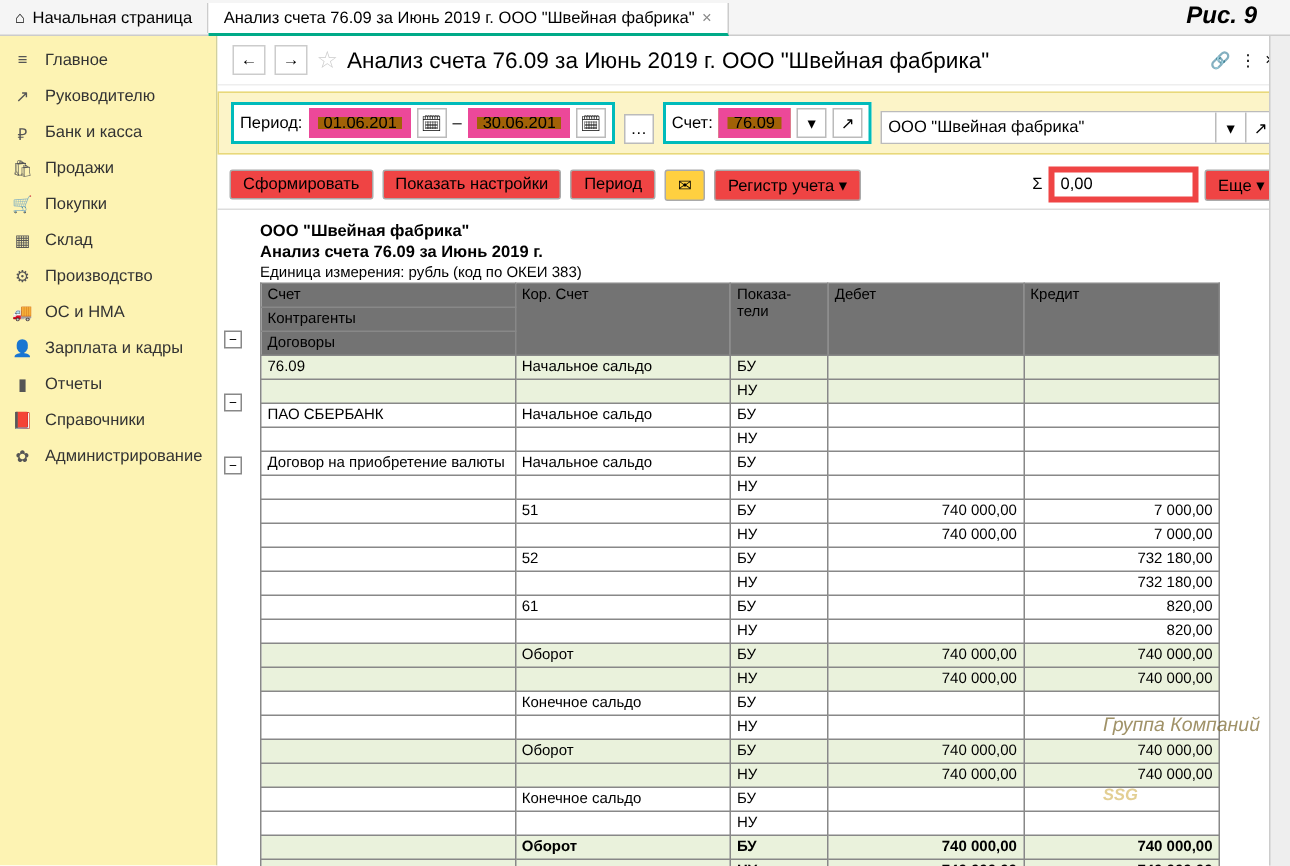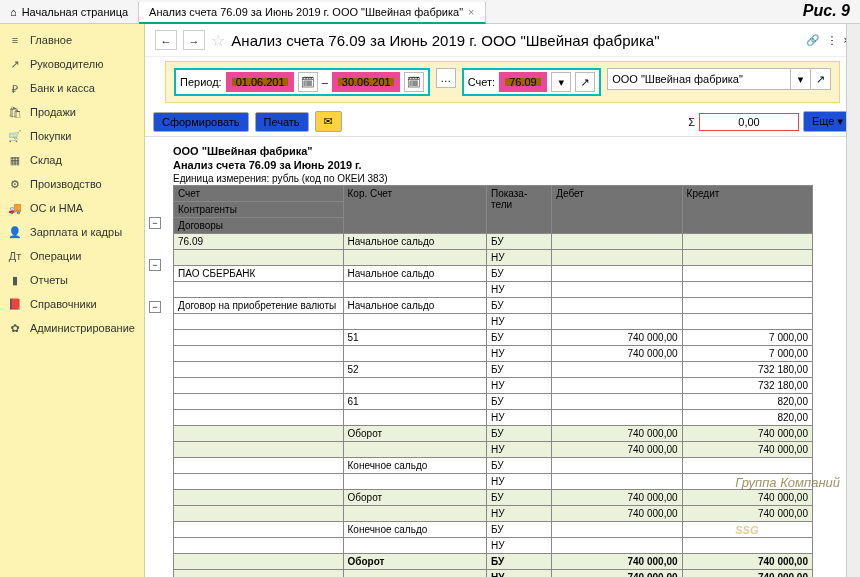--- a/index.html
+++ b/index.html
@@ -1,42 +1,42 @@
 <!DOCTYPE html>
 <html><head>
 <meta charset="utf-8">
 <style>
 *{box-sizing:border-box;margin:0;padding:0;font-family:Arial,sans-serif;font-size:11px}
 body{background:#fff;width:860px;height:577px;overflow:hidden;position:relative}
 .topbar{display:flex;align-items:center;height:24px;border-bottom:1px solid #ccc;background:#f5f5f5}
 .tab{padding:4px 10px;border-right:1px solid #ccc;display:flex;align-items:center;gap:5px;background:#f5f5f5;cursor:pointer}
 .tab.active{background:#fff;border-bottom:2px solid #0a8;position:relative;top:1px}
 .tab .close{color:#888;cursor:pointer}
-.figcap{position:absolute;right:10px;top:2px;font-size:16px;font-weight:bold;font-style:italic}
+.figcap{position:absolute;right:22px;top:2px;font-size:16px;font-weight:bold;font-style:italic}
 .main{display:flex;height:553px}
 .sidebar{width:145px;background:#fdf3b3;border-right:1px solid #d0d0a0;padding-top:4px}
 .side-item{display:flex;align-items:center;gap:8px;padding:5px 8px;cursor:pointer;color:#333}
 .side-ico{width:14px;height:14px;display:inline-flex;align-items:center;justify-content:center;color:#555}
 .content{flex:1;display:flex;flex-direction:column;background:#fff}
 .hdr{display:flex;align-items:center;gap:6px;padding:6px 10px;border-bottom:1px solid #eee}
 .navbtn{width:22px;height:20px;border:1px solid #ccc;background:#fff;display:inline-flex;align-items:center;justify-content:center;cursor:pointer}
 .star{color:#ccc;font-size:16px}
 .title{font-size:15px;font-weight:normal}
 .hdr-ico{margin-left:auto;display:flex;gap:6px}
-.filterbar{display:flex;align-items:flex-start;gap:6px;padding:6px 8px;background:#fcf4c8;border:1px solid #e8d87a;margin:4px 20px}
+.filterbar{display:flex;align-items:flex-end;gap:6px;padding:6px 8px;background:#fcf4c8;border:1px solid #e8d87a;margin:4px 0}
 .grp{display:flex;align-items:center;gap:4px;border:2px solid #0bb;padding:2px 4px;background:#fff}
 .inp{border:6px solid #ec4899;padding:2px 4px;background:#a16207;height:20px}
 .smbtn{width:20px;height:20px;border:1px solid #bbb;background:#fff;display:inline-flex;align-items:center;justify-content:center;cursor:pointer}
 .org-inp{flex:1;display:flex;border:1px solid #bbb;background:#fff;height:22px}
 .org-inp input{border:none;flex:1;padding:2px 4px}
 .toolbar{display:flex;align-items:center;gap:6px;padding:4px 8px}
-.btn{border:1px solid #aaa;background:#1d4ed8;padding:3px 8px;cursor:pointer;border-radius:2px}
+.btn{border:1px solid #aaa;background:#ef4444;padding:3px 8px;cursor:pointer;border-radius:2px}
 .btn.ylw{background:#ffd040}
 .sigma{margin-left:auto;display:flex;align-items:center;gap:4px}
-.sigma input{width:100px;text-align:center;border:1px solid #ef4444;padding:2px 15px}
+.sigma input{width:100px;text-align:left;border:4px solid #ef4444;padding:2px 4px}
 .report{flex:1;overflow:auto;padding:8px 8px 8px 28px;position:relative;border-top:1px solid #ddd}
 .rpt-h{font-weight:bold;margin-bottom:2px}
 .rpt-unit{font-size:10px;margin:1px 0}
 table.rpt{border-collapse:collapse;width:640px}
 table.rpt td{border:1px solid #888;padding:2px 4px;font-size:10px;vertical-align:top}
 .hd td{background:#737373;font-weight:normal}
 .g td{background:#eaf2dc}
 .num{text-align:right}
 .bold td{font-weight:bold;background:#eaf2dc}
 .tree{position:absolute;left:4px;top:80px;display:flex;flex-direction:column;gap:30px}
@@ -92,24 +92,20 @@
       </div>
       <div class="side-item">
         <span class="side-ico">🚚</span>
         <span>ОС и НМА</span>
       </div>
       <div class="side-item">
         <span class="side-ico">👤</span>
         <span>Зарплата и кадры</span>
       </div>
       <div class="side-item">
-        <span class="side-ico">Дт</span>
-        <span>Операции</span>
-      </div>
-      <div class="side-item">
         <span class="side-ico">▮</span>
         <span>Отчеты</span>
       </div>
       <div class="side-item">
         <span class="side-ico">📕</span>
         <span>Справочники</span>
       </div>
       <div class="side-item">
         <span class="side-ico">✿</span>
         <span>Администрирование</span>
@@ -147,22 +143,24 @@
       </div>
       <div class="org-inp">
         <input value="ООО &quot;Швейная фабрика&quot;" style="">
         <span class="smbtn" style="border:none;border-left:1px solid #bbb">▾</span>
         <span class="smbtn" style="border:none;border-left:1px solid #bbb">↗</span>
       </div>
     </div>
 
     <div class="toolbar">
       <button class="btn">Сформировать</button>
-      <button class="btn">Печать</button>
+      <button class="btn">Показать настройки</button>
+      <button class="btn">Период</button>
       <button class="btn ylw">✉</button>
+      <button class="btn"><span>Регистр учета</span> ▾</button>
       <div class="sigma">
         <span>Σ</span>
         <input value="0,00" style="">
         <button class="btn"><span>Еще</span> ▾</button>
       </div>
     </div>
 
     <div class="report">
       <div class="tree">
         <div class="tbtn">−</div>

